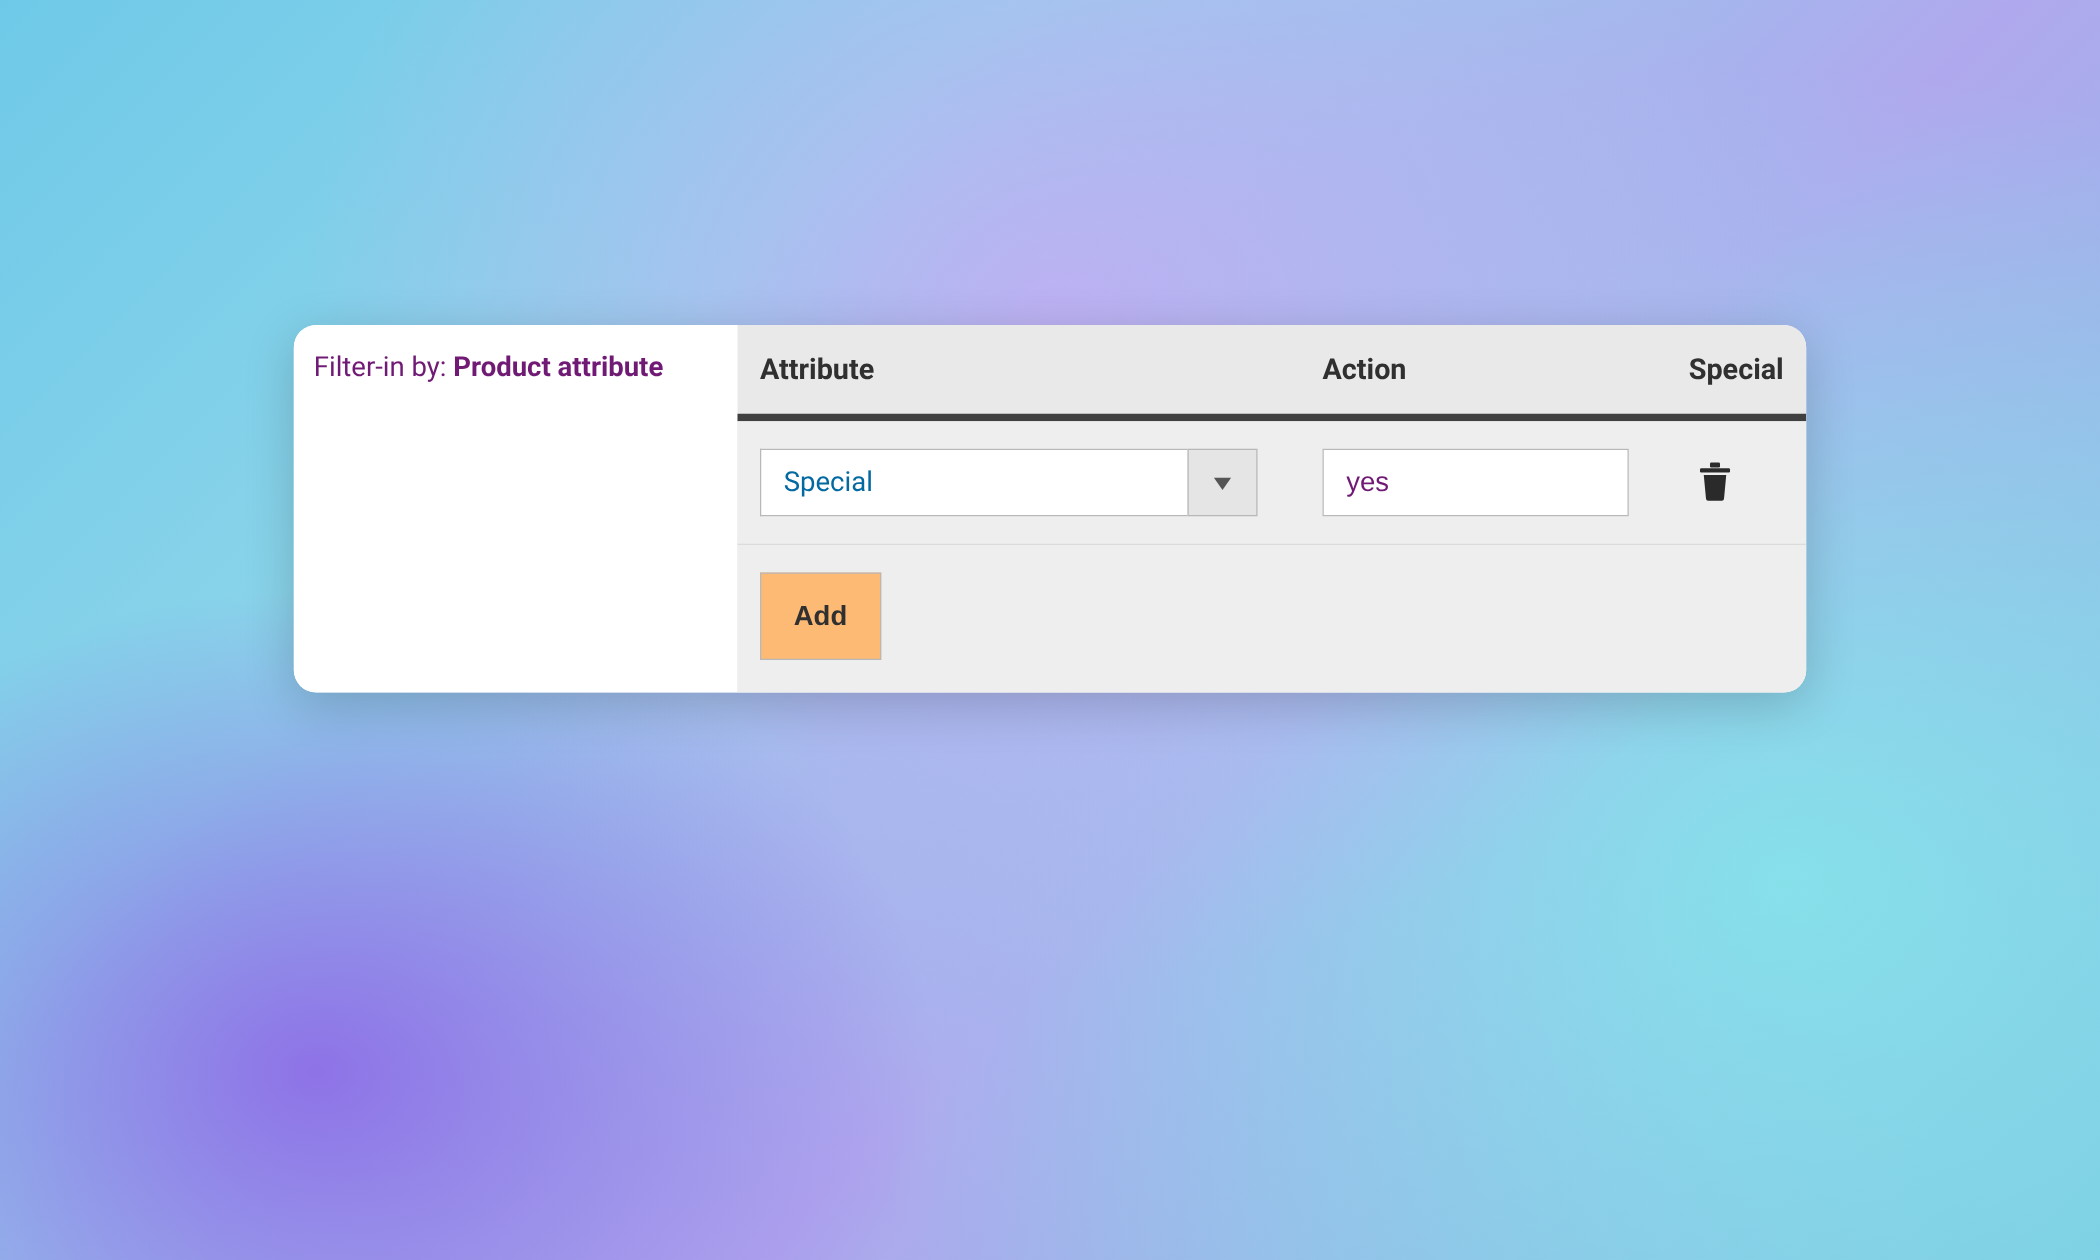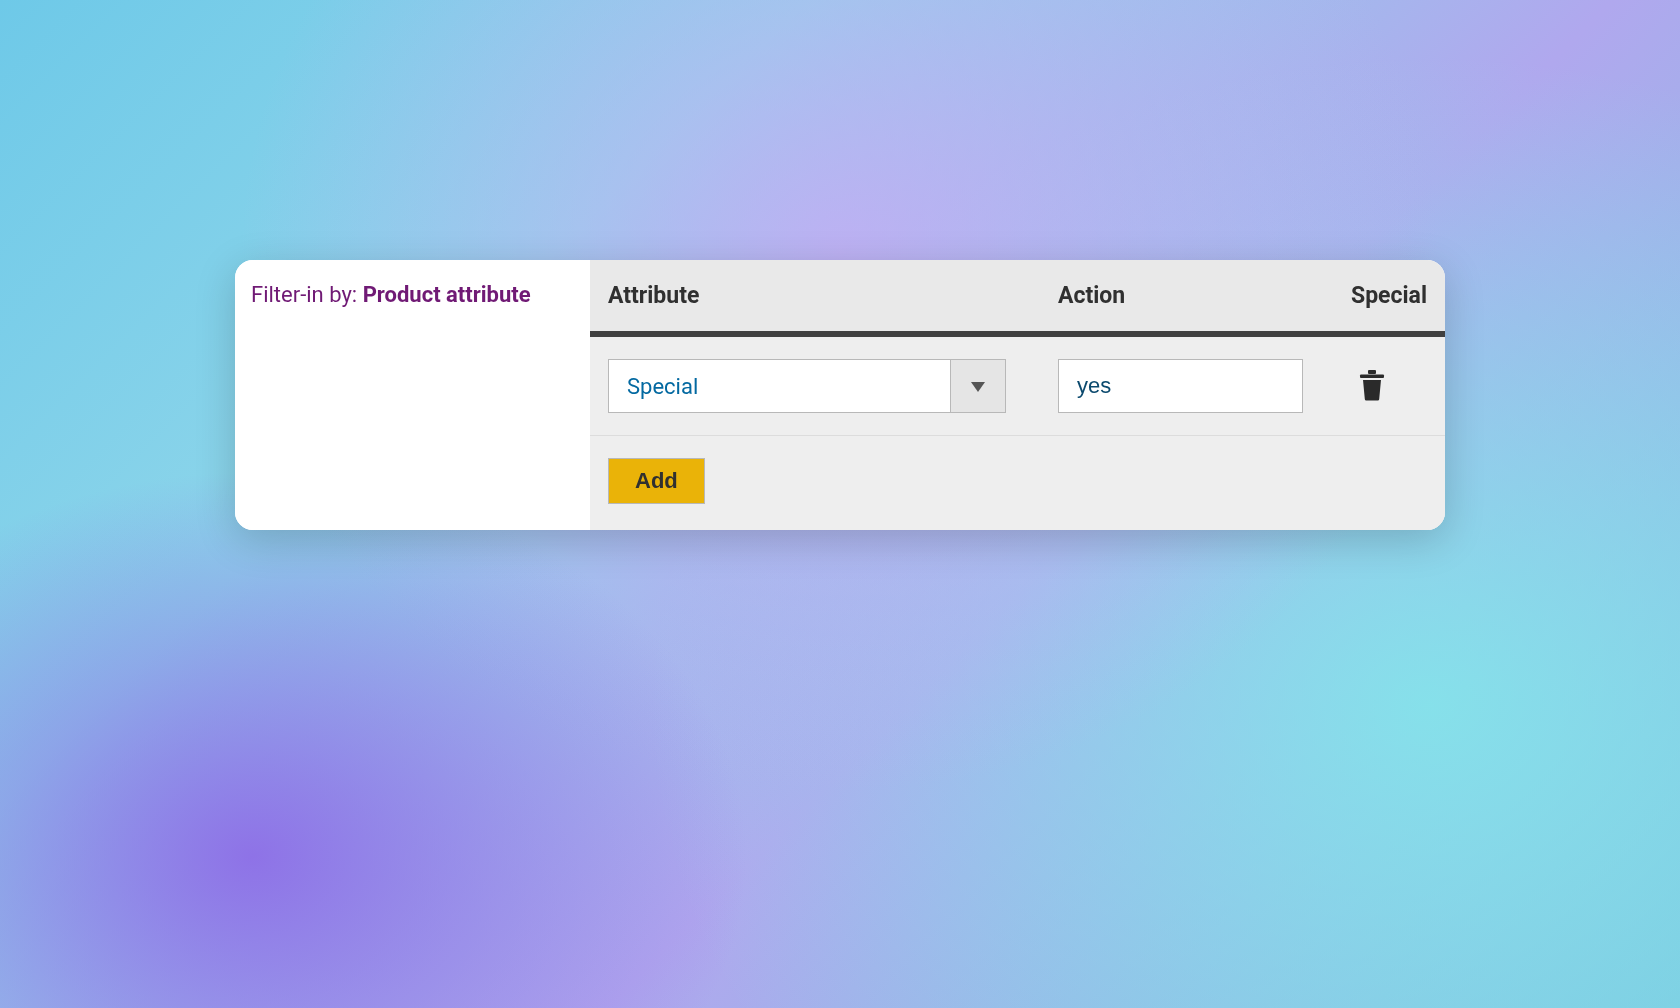--- a/index.html
+++ b/index.html
@@ -100,44 +100,44 @@
   justify-content: center;
   cursor: pointer;
 }
 .value-input {
   width: 245px;
   height: 54px;
   border: 1px solid #b8b8b8;
   background: #ffffff;
   padding: 0 18px;
   font-size: 22px;
-  color: #0c4a6e;
+  color: #701a75;
   outline: none;
 }
 .action-cell {
   flex: 1;
   display: flex;
   justify-content: flex-end;
   padding-right: 38px;
 }
 .trash-btn {
   background: transparent;
   border: none;
   cursor: pointer;
   padding: 4px;
 }
 .grid-footer {
   padding: 22px 18px 26px 18px;
   background: #eeeeee;
 }
 .add-btn {
-  height: 46px;
+  height: 70px;
   padding: 0 26px;
   border: 1px solid #b8b8b8;
-  background: #eab308;
+  background: #fdba74;
   font-size: 22px;
   font-weight: 700;
   color: #303030;
   cursor: pointer;
 }
 </style>
 </head>
 <body>
 
 <div class="card">

